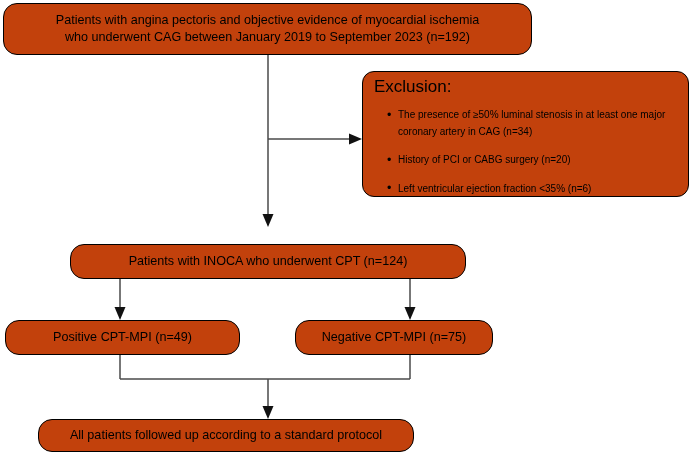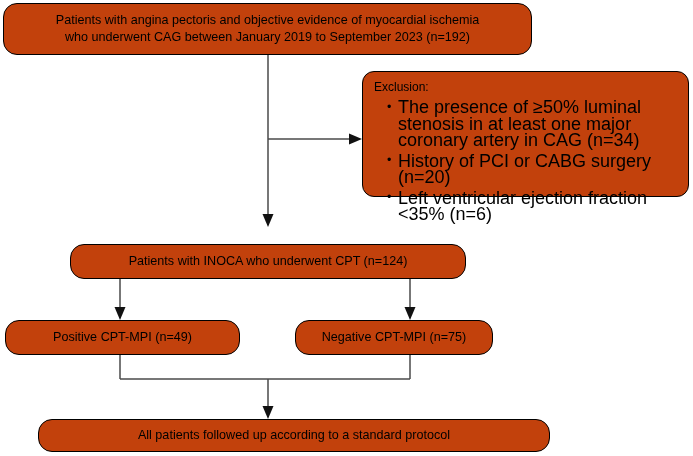--- a/index.html
+++ b/index.html
@@ -35,35 +35,35 @@
     white-space: pre-line;
   }
   #box-exclusion {
     display: block;
     text-align: left;
     border-radius: 12px;
     padding: 7px 9px 6px 11px;
   }
   #box-exclusion .excl-title {
     display: block;
-    font-size: 12px;
+    font-size: 17px;
     line-height: 16px;
     margin: 0 0 1px 0;
   }
   #box-exclusion ul {
     list-style: none;
     margin: 0;
     padding: 0 0 0 13px;
   }
   #box-exclusion li {
     position: relative;
-    font-size: 18px;
+    font-size: 10px;
     line-height: 16.5px;
     padding-left: 11px;
-    margin: 4px 0 1px 0;
+    margin: 12px 0 1px 0;
   }
   #box-exclusion li::before {
     content: "\2022";
     position: absolute;
     left: 0;
     top: -0.5px;
     font-size: 12.6px;
     line-height: 16.5px;
   }
   svg#connectors {
@@ -130,17 +130,17 @@
   </div>
 
   <div class="node" id="box-positive" style="left:5px; top:320px; width:235px; height:35px;">
     <span class="txt">Positive CPT-MPI (n=49)</span>
   </div>
 
   <div class="node" id="box-negative" style="left:295px; top:320px; width:198px; height:35px;">
     <span class="txt">Negative CPT-MPI (n=75)</span>
   </div>
 
-  <div class="node" id="box-followup" style="left:38px; top:419px; width:512px; height:33px;">
+  <div class="node" id="box-followup" style="left:38px; top:419px; width:376px; height:33px;">
     <span class="txt">All patients followed up according to a standard protocol</span>
   </div>
 
 </div>
 
 </body></html>

